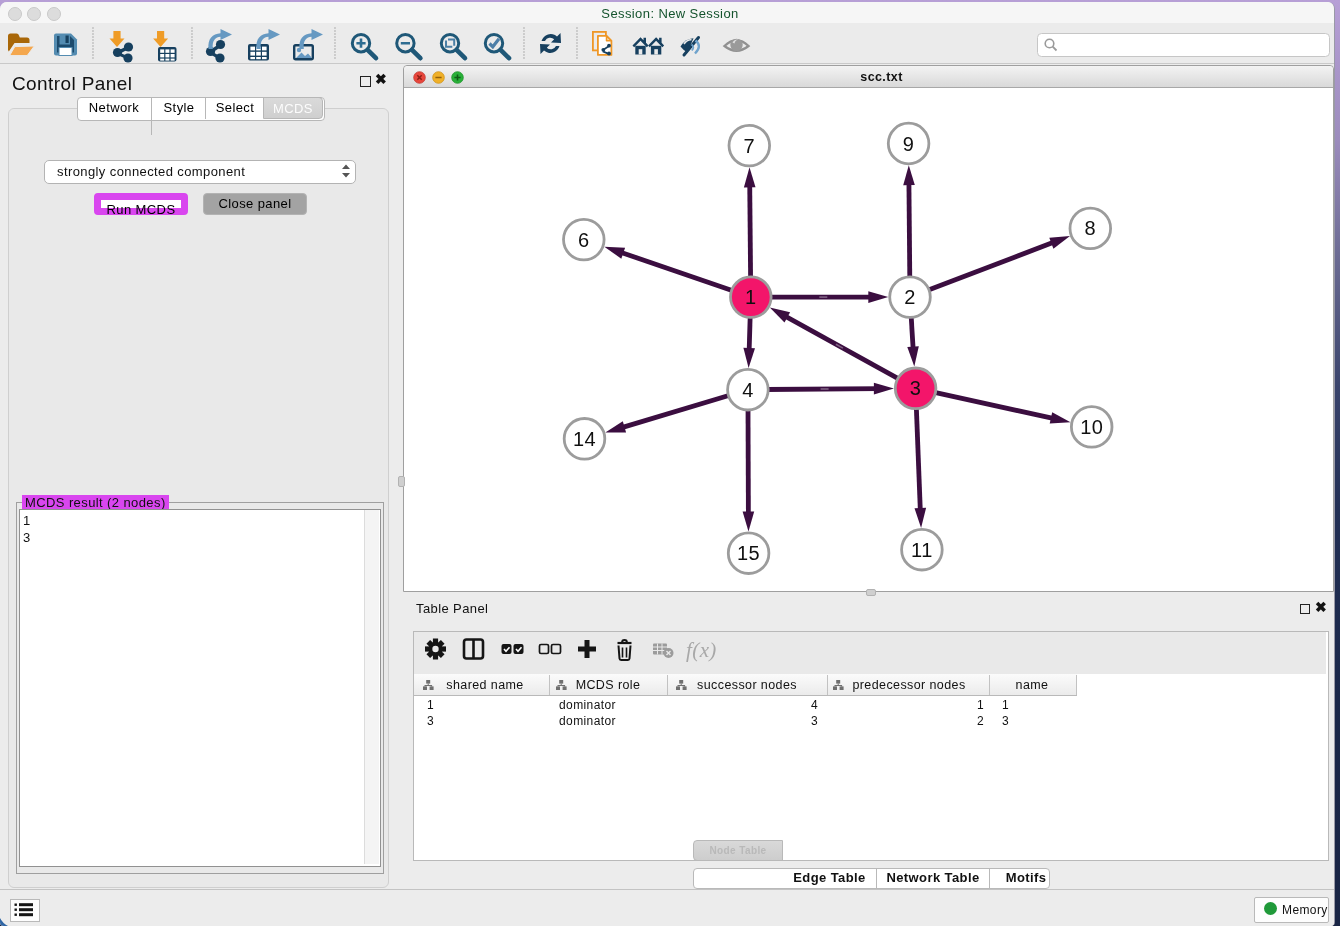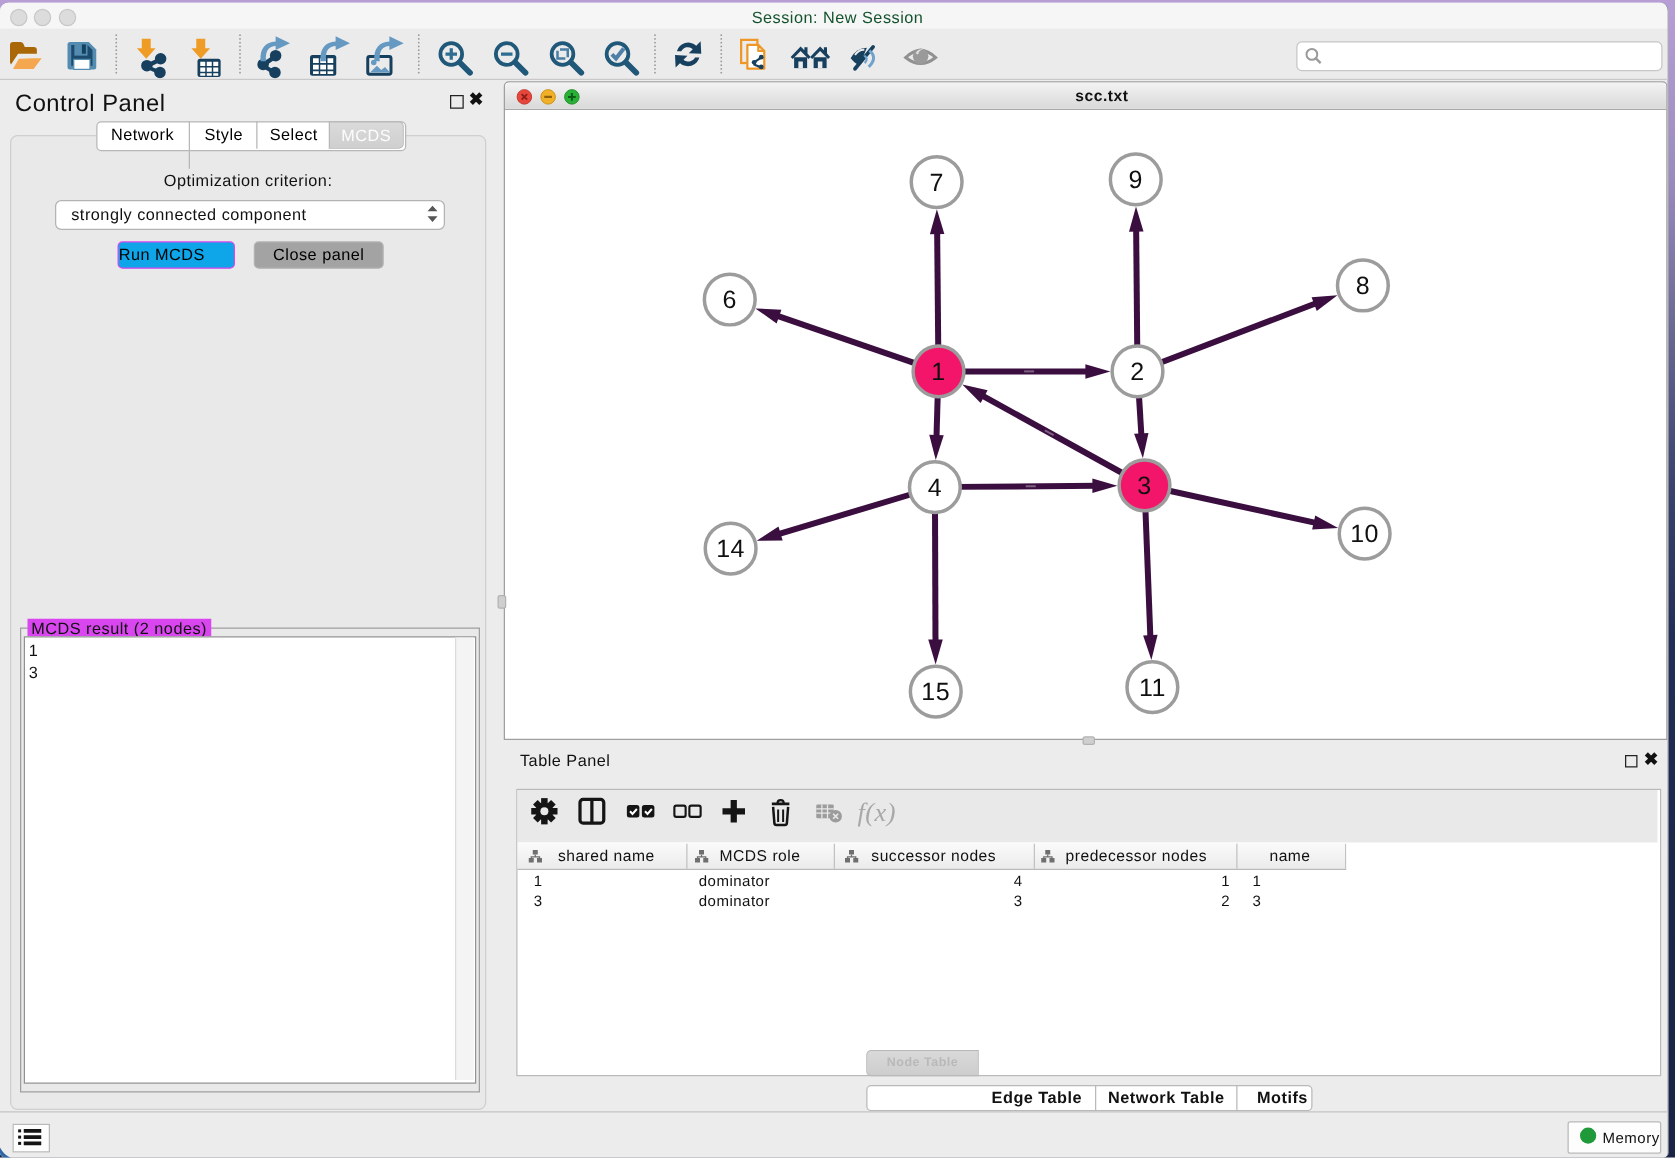--- a/index.html
+++ b/index.html
@@ -173,29 +173,28 @@
   <div class="abs" style="left:375px;top:69px;font-size:14px;font-weight:bold;color:#111;">✖</div>
 
   <div class="abs" style="left:8px;top:106px;width:379px;height:778px;background:#e9e9e9;border:1px solid #cfcfcf;border-radius:6px;"></div>
 
   <div class="abs" style="left:77px;top:95px;width:246px;height:22px;background:#fff;border:1px solid #b7b7b7;border-radius:4px;"></div>
   <div id="tabNet" class="abs" style="left:77px;top:95px;width:74px;height:22px;line-height:22px;text-align:center;font-size:13px;">Network</div>
   <div id="tabStyle" class="abs" style="left:151px;top:95px;width:54px;height:38px;line-height:22px;text-align:center;font-size:13px;border-left:1px solid #b7b7b7;">Style</div>
   <div id="tabSel" class="abs" style="left:205px;top:95px;width:58px;height:22px;line-height:22px;text-align:center;font-size:13px;border-left:1px solid #b7b7b7;">Select</div>
   <div id="tabMcds" class="abs" style="left:263px;top:95px;width:60px;height:22px;line-height:22px;text-align:center;font-size:13px;color:#fcfcfc;background:linear-gradient(#dadada,#cfcfcf);border:1px solid #b7b7b7;border-radius:0 4px 4px 0;box-sizing:border-box;">MCDS</div>
 
-  <div class="abs" style="left:0px;top:135px;width:397px;text-align:center;font-size:13px;color:#111;">Optimization criterion:</div>
 
   <div class="abs" style="left:44px;top:158px;width:310px;height:22px;background:#fff;border:1px solid #b3b3b3;border-radius:5px;"></div>
   <div class="abs" style="left:57px;top:162px;font-size:13px;color:#111;">strongly connected component</div>
   <svg class="abs" style="left:340px;top:161px" width="12" height="16" viewBox="0 0 12 16">
     <path d="M2 6 L6 1.5 L10 6 Z M2 10 L6 14.5 L10 10 Z" fill="#555"></path>
   </svg>
 
-  <div class="abs" style="left:94px;top:191px;width:94px;height:22px;background:#0ea5e9;border:1px solid #d946ef;border-radius:4px;box-sizing:border-box;text-align:left;line-height:20px;font-size:13px;">Run MCDS</div>
+  <div class="abs" style="left:94px;top:191px;width:94px;height:22px;background:#ffffff;border:7px solid #d946ef;border-radius:4px;box-sizing:border-box;text-align:center;line-height:20px;font-size:13px;">Run MCDS</div>
   <div class="abs" style="left:203px;top:191px;width:104px;height:22px;background:#a3a3a3;border:1px solid #b3b3b3;border-radius:4px;box-sizing:border-box;text-align:center;line-height:20px;font-size:13px;">Close panel</div>
 
   <div class="abs" style="left:16px;top:500px;width:366px;height:370px;border:1px solid #9f9f9f;"></div>
   <div class="abs" style="left:22px;top:493px;background:#d946ef;padding:0 3px;font-size:13px;color:#111;">MCDS result (2 nodes)</div>
   <div class="abs" style="left:19px;top:507px;width:360px;height:356px;background:#fff;border:1px solid #919191;"></div>
   <div class="abs" style="left:364px;top:508px;width:14px;height:354px;background:#f4f4f4;border-left:1px solid #dcdcdc;"></div>
   <div class="abs" style="left:23px;top:511px;font-size:13px;line-height:16.5px;color:#111;">1<br>3</div>
 
   <div class="abs" style="left:403px;top:63px;width:931px;height:527px;background:#fff;border:1px solid #9f9f9f;border-radius:4px 4px 0 0;box-sizing:border-box;"></div>
   <div class="abs" style="left:404px;top:64px;width:929px;height:21px;background:linear-gradient(#f3f3f3,#d9d9d9);border-bottom:1px solid #a8a8a8;border-radius:4px 4px 0 0;"></div>

